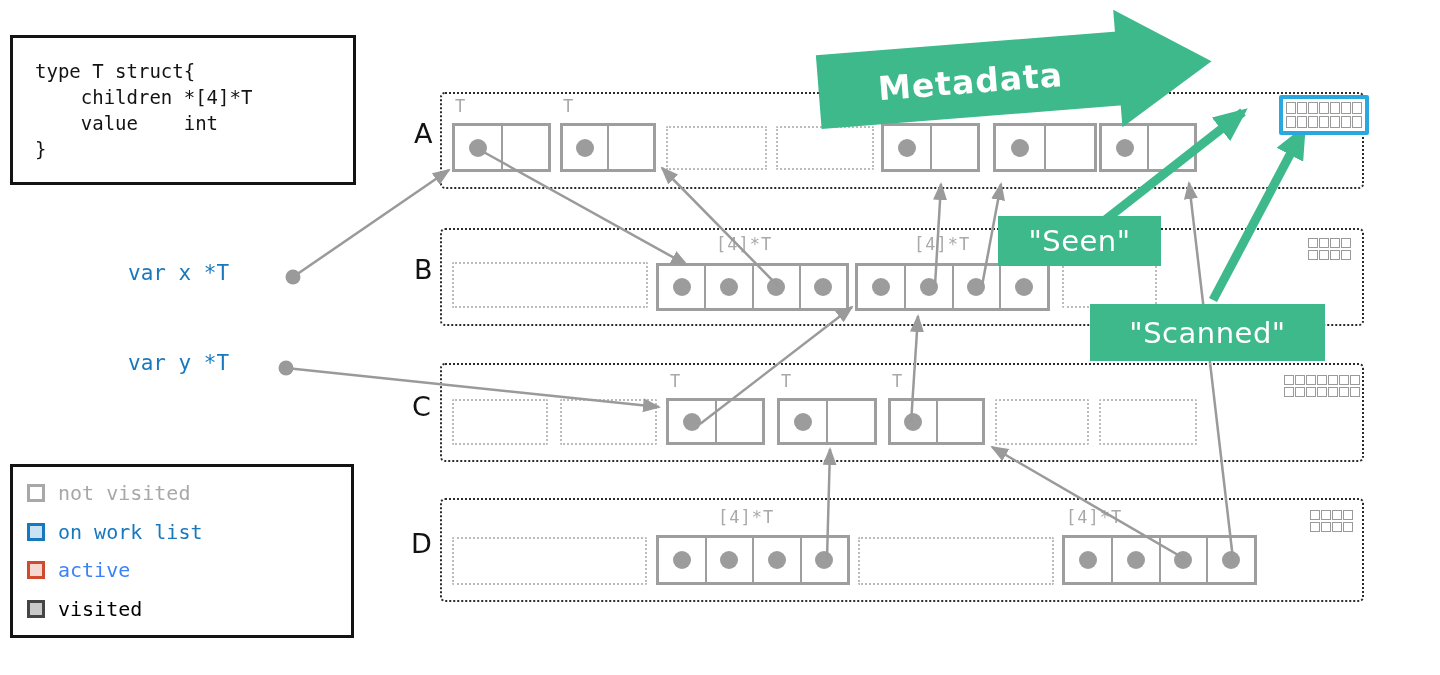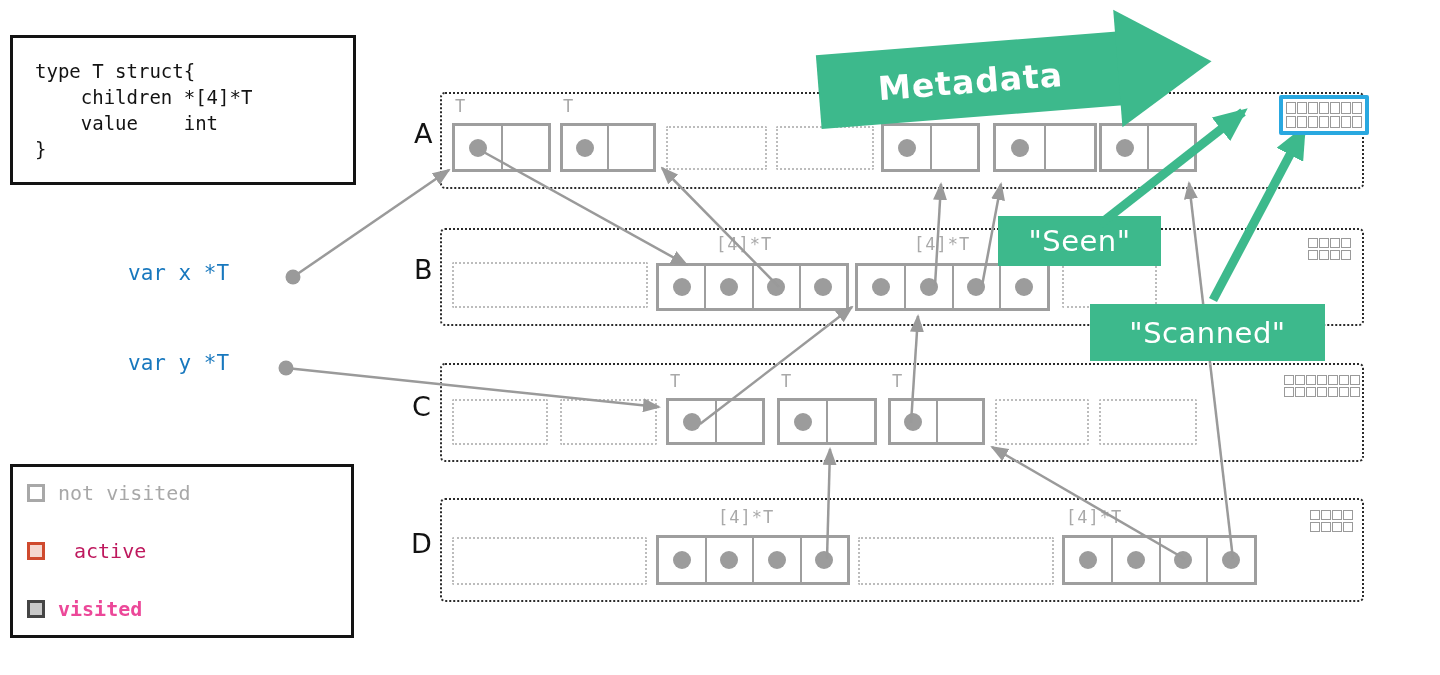--- a/index.html
+++ b/index.html
@@ -52,26 +52,30 @@
     value    int
 }</pre>
 </div>
 
 <div class="abs frame" id="legend-box">
     <div class="legend-item">
       <div class="swatch" style="border-color: rgb(168, 168, 168); background: rgb(255, 255, 255);"></div>
       <div style="color: rgb(168, 168, 168);">not visited</div>
     </div>
     <div class="legend-item">
+      <div class="swatch" style="border-color: rgb(24, 120, 190); background: rgb(199, 227, 245);"></div>
+      <div style="color: rgb(24, 120, 190);">on work list</div>
+    </div>
+    <div class="legend-item">
       <div class="swatch" style="border-color: rgb(207, 74, 46); background: rgb(245, 216, 208);"></div>
-      <div style="color: #be185d; margin-left: 16px;">active</div>
+      <div style="color: #3b82f6;">active</div>
     </div>
     <div class="legend-item">
       <div class="swatch" style="border-color: rgb(69, 69, 69); background: rgb(201, 201, 201);"></div>
-      <div style="color: #ec4899; font-weight: bold;">visited</div>
+      <div style="color: #000000;">visited</div>
     </div>
   </div>
 
 <div id="vars-root">
     <div class="abs var-label" style="left: 128px; top: 261px;">var x *T</div>
     <div class="abs var-label" style="left: 128px; top: 351px;">var y *T</div>
   </div>
 
 <div id="rows-root">
     <div class="abs row-box" style="left: 440px; top: 92px; width: 920px; height: 93px;"></div>

